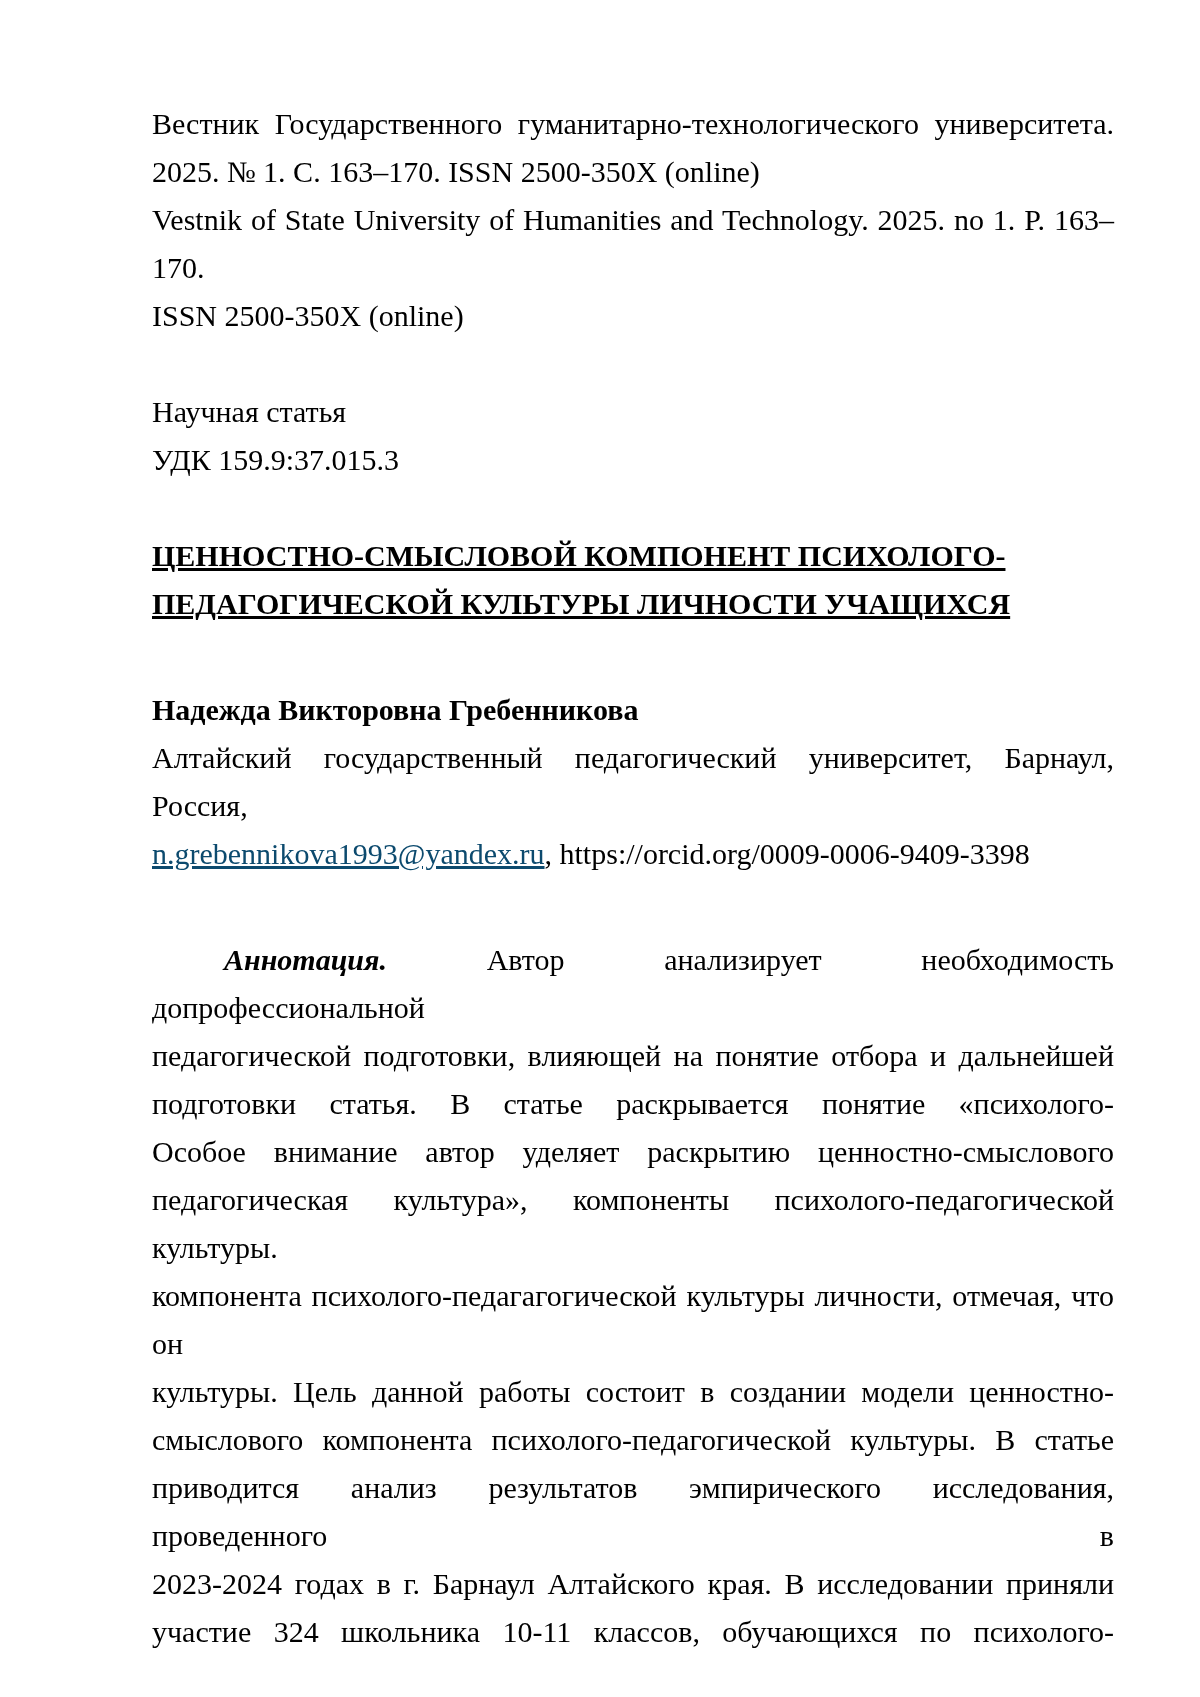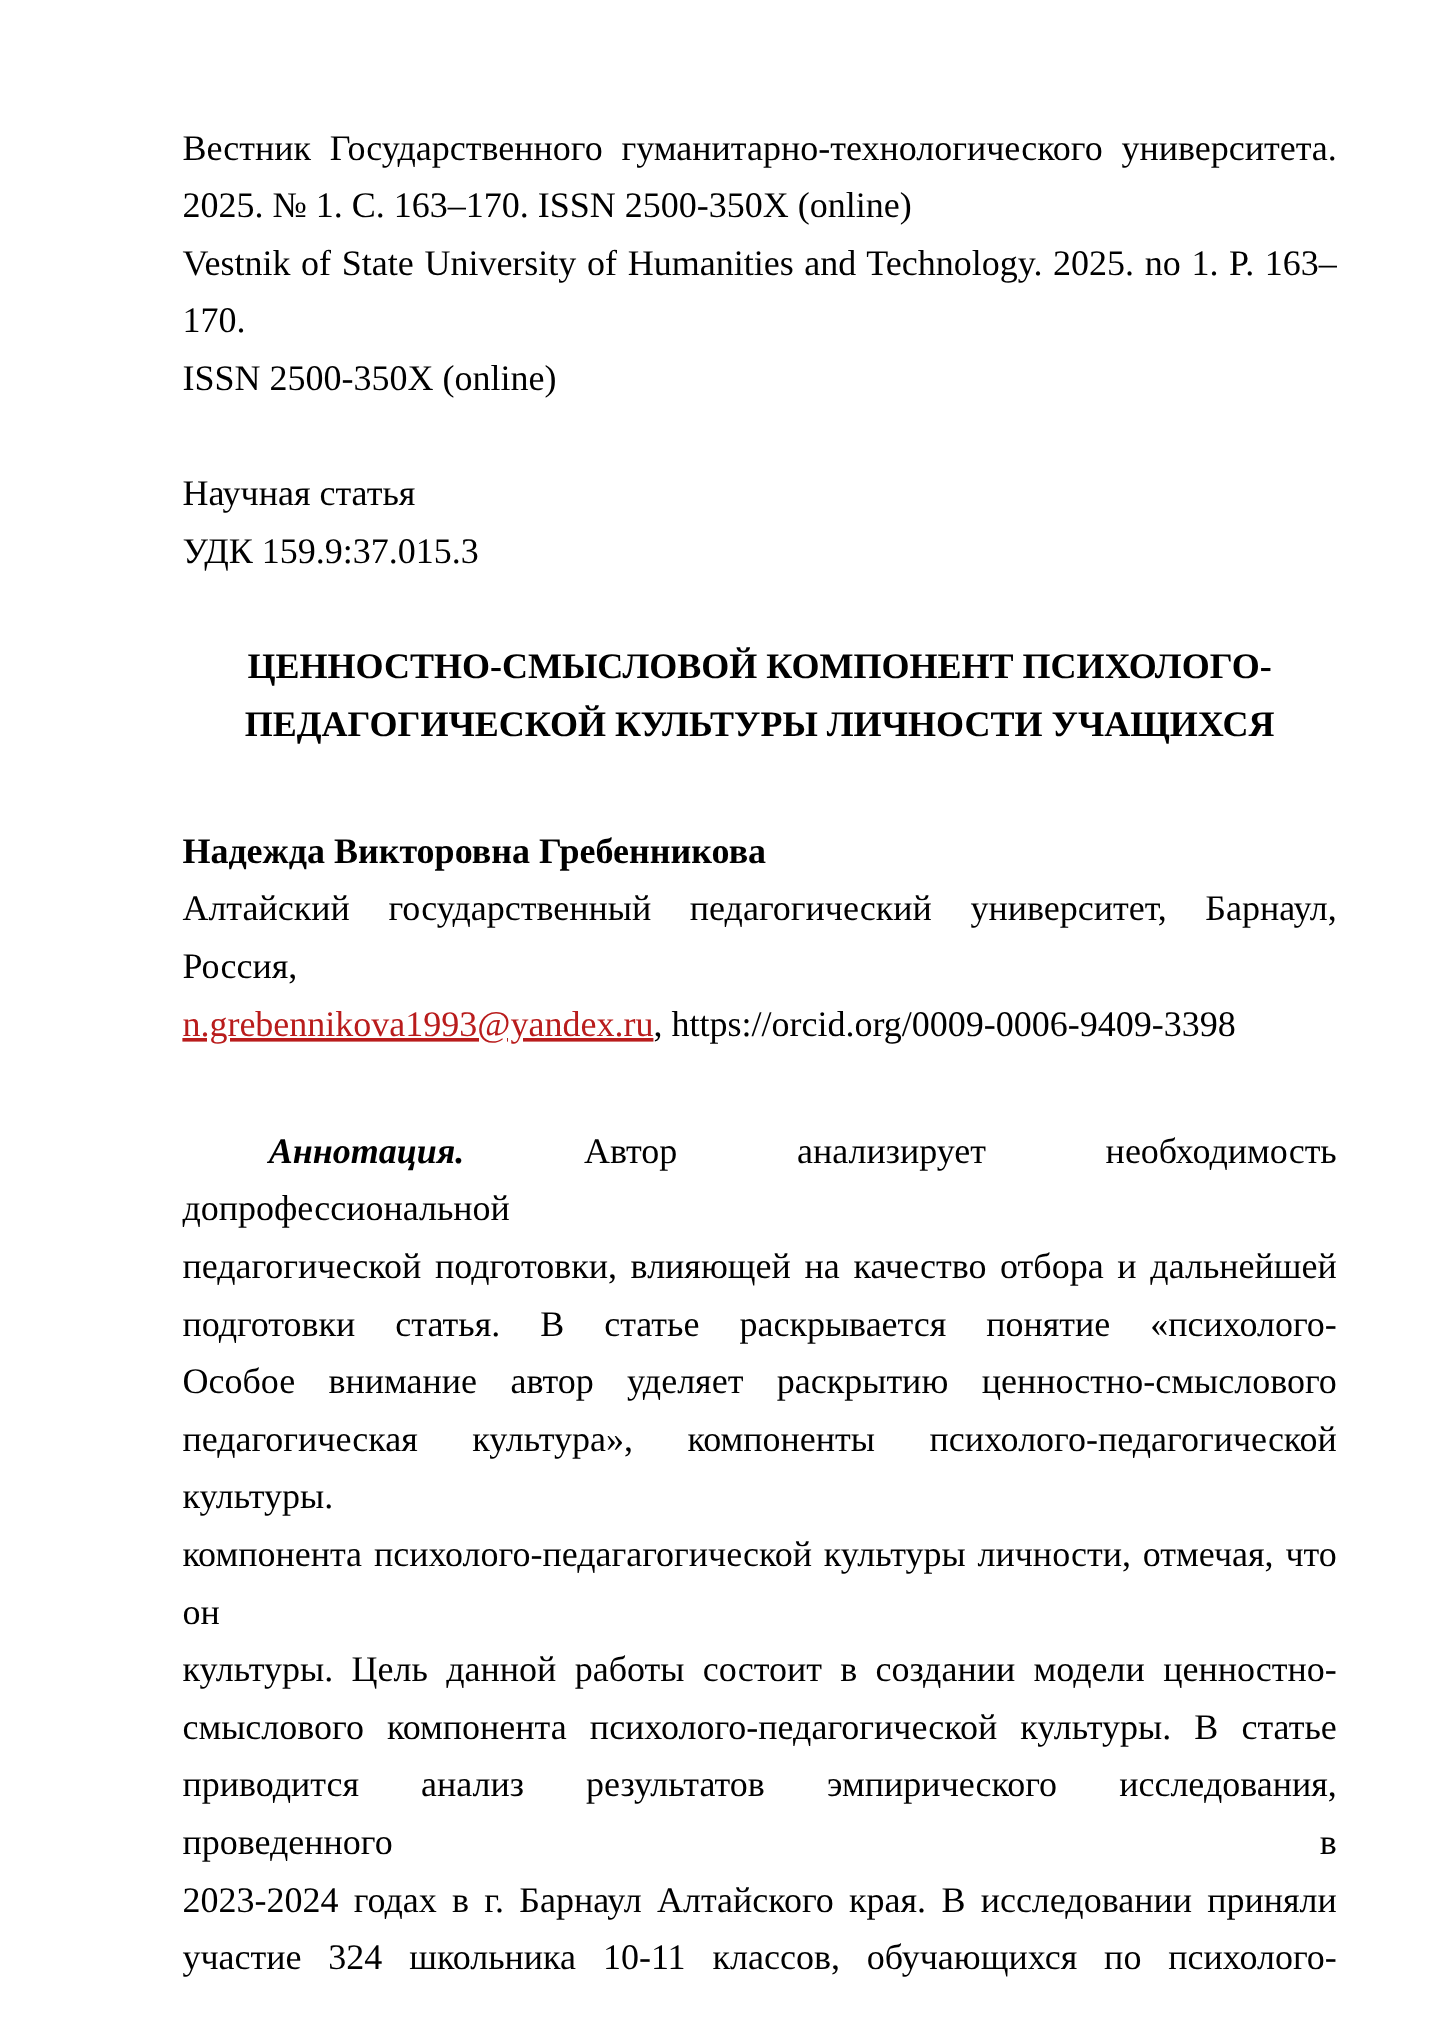--- a/index.html
+++ b/index.html
@@ -25,28 +25,29 @@
     white-space: nowrap;      
   }
   .line.just {
     white-space: normal;
     text-align: justify;
     text-align-last: justify;
   }
   .gap   { height: 48px; }
   .gap-lg{ height: 58px; }
   .title-line {
-    text-align: center;
+    text-align: left;
     font-weight: bold;
+    text-decoration: underline;
   }
   .author-name { font-weight: bold; }
   .abstract-label { font-weight: bold; font-style: italic; }
   .indent { text-indent: 72px; }
   a.email-link {
-    color: #b91c1c;
+    color: #0c4a6e;
     text-decoration: underline;
     cursor: pointer;
   }
 </style>
 </head>
 <body>
 
 <div class="page">
   <div class="content">
 
@@ -79,21 +80,21 @@
     <div>
       <div class="line author-name">Надежда Викторовна Гребенникова</div>
       <div class="line just">Алтайский государственный педагогический университет, Барнаул, Россия,</div>
       <div class="line"><a class="email-link">n.grebennikova1993@yandex.ru</a><span>, https://orcid.org/0009-0006-9409-3398</span></div>
     </div>
 
     <div class="gap-lg"></div>
 
     <div>
       <div class="line just indent"><span class="abstract-label">Аннотация.</span><span> Автор анализирует необходимость допрофессиональной</span></div>
-      <div class="line just">педагогической подготовки, влияющей на качество отбора и дальнейшей</div>
+      <div class="line just">педагогической подготовки, влияющей на понятие отбора и дальнейшей</div>
       <div class="line just">подготовки статья. В статье раскрывается понятие «психолого-</div>
       <div class="line just">Особое внимание автор уделяет раскрытию ценностно-смыслового</div>
       <div class="line just">педагогическая культура», компоненты психолого-педагогической культуры.</div>
       <div class="line just">компонента психолого-педагагогической культуры личности, отмечая, что он</div>
       <div class="line just">культуры. Цель данной работы состоит в создании модели ценностно-</div>
       <div class="line just">смыслового компонента психолого-педагогической культуры. В статье</div>
       <div class="line just">приводится анализ результатов эмпирического исследования, проведенного в</div>
       <div class="line just">2023-2024 годах в г. Барнаул Алтайского края. В исследовании приняли</div>
       <div class="line just">участие 324 школьника 10-11 классов, обучающихся по психолого-</div>
 

